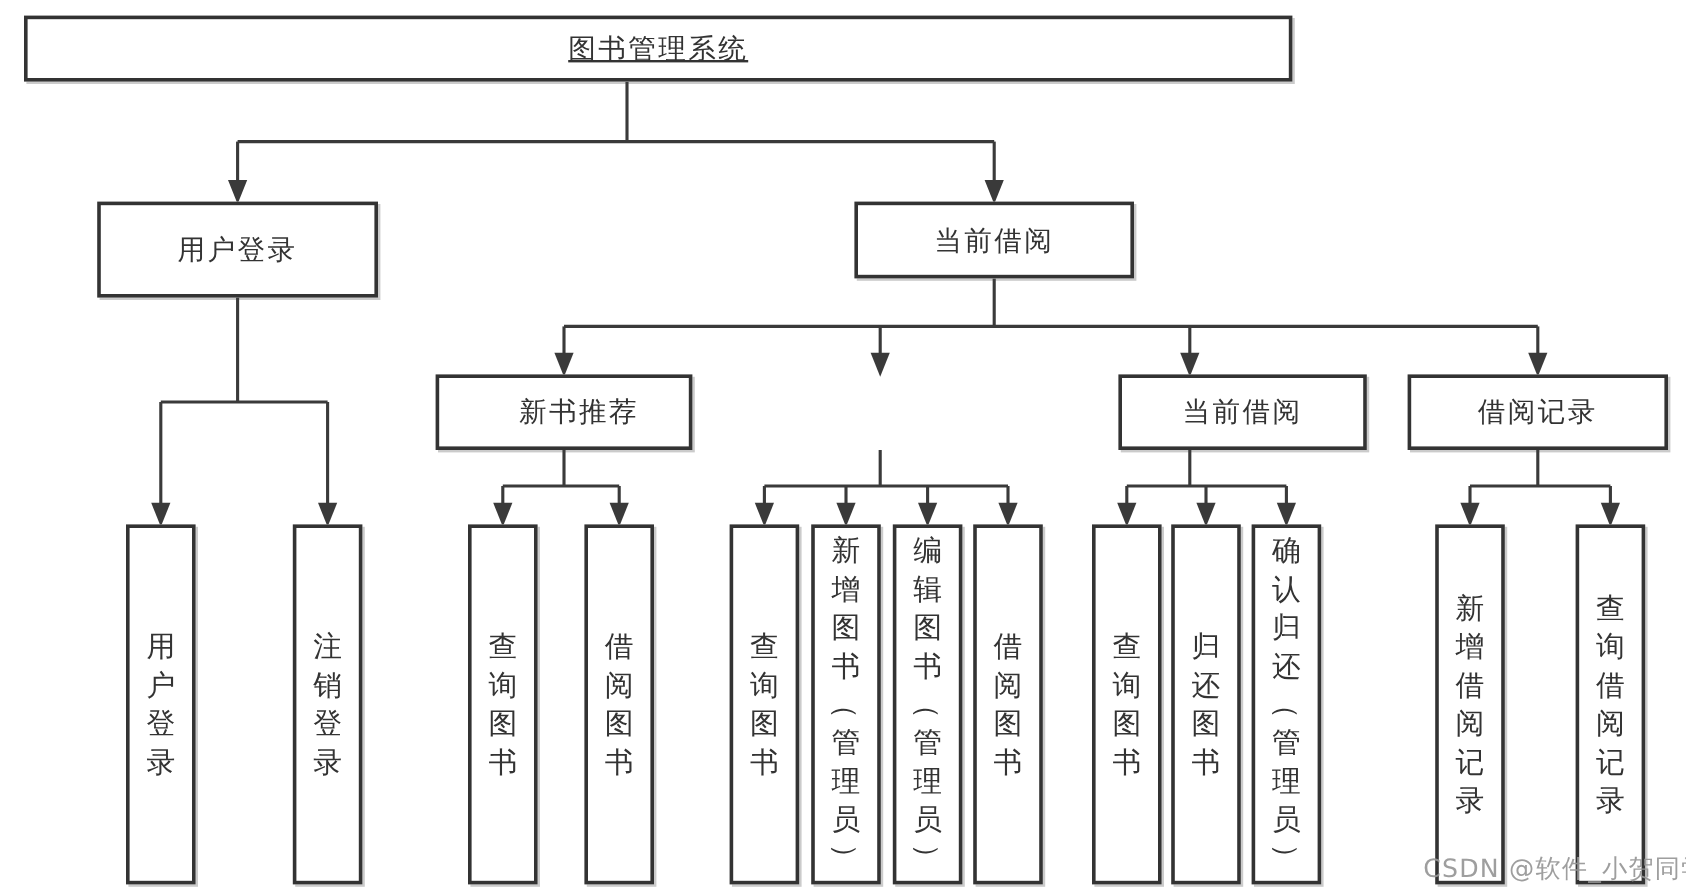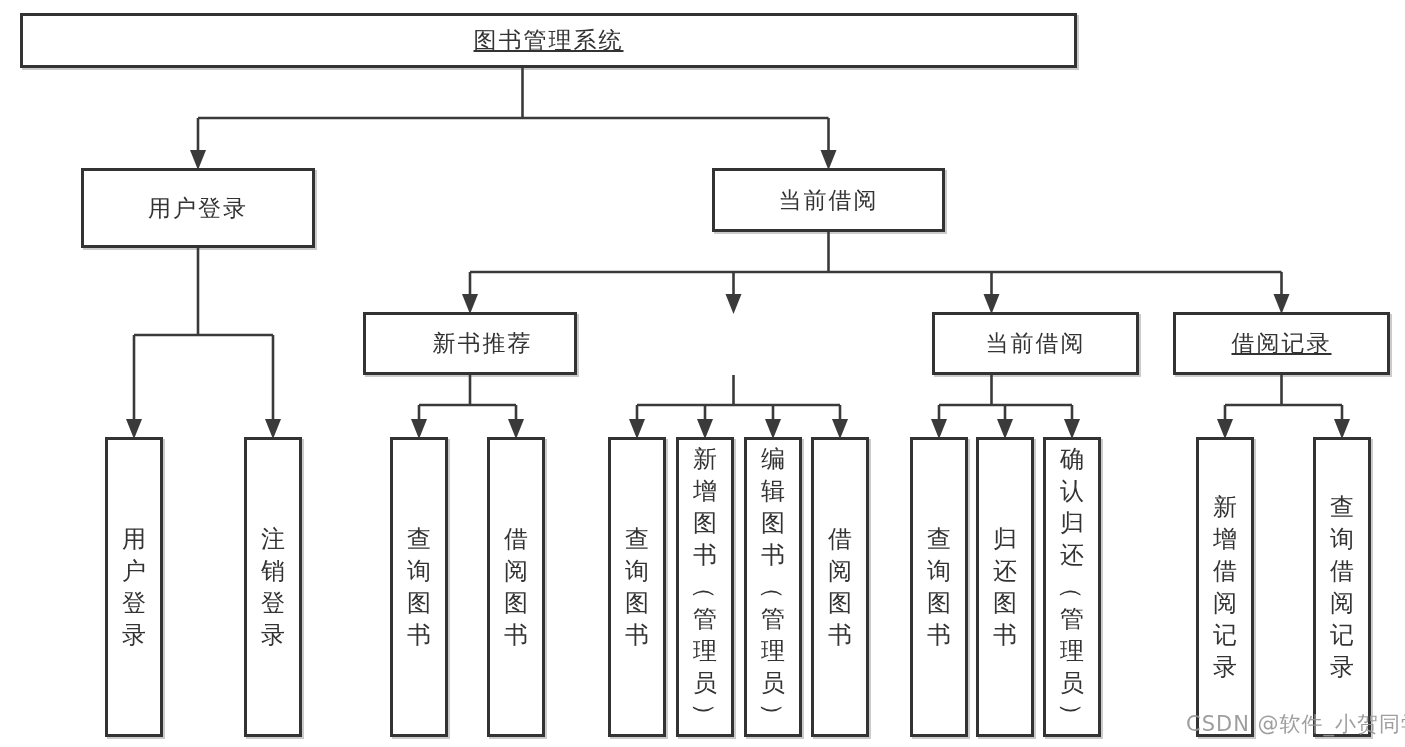--- a/index.html
+++ b/index.html
@@ -240,21 +240,21 @@
         <div class="vchar">认</div>
         <div class="vchar">归</div>
         <div class="vchar">还</div>
         <div class="vchar rot">（</div>
         <div class="vchar">管</div>
         <div class="vchar">理</div>
         <div class="vchar">员</div>
         <div class="vchar rot">）</div>
       </span>
     </div>
-    <div class="node" style="left: 1173px; top: 312px; width: 217px; height: 63px; text-decoration: underline;">
+    <div class="node" style="left: 1173px; top: 312px; width: 217px; height: 63px;">
       <span class="label">借阅记录</span>
     </div>
     <div class="node vertical" style="left: 1196px; top: 437px; width: 58px; height: 300px;">
       <span class="label">
         <div class="vchar">新</div>
         <div class="vchar">增</div>
         <div class="vchar">借</div>
         <div class="vchar">阅</div>
         <div class="vchar">记</div>
         <div class="vchar">录</div>

